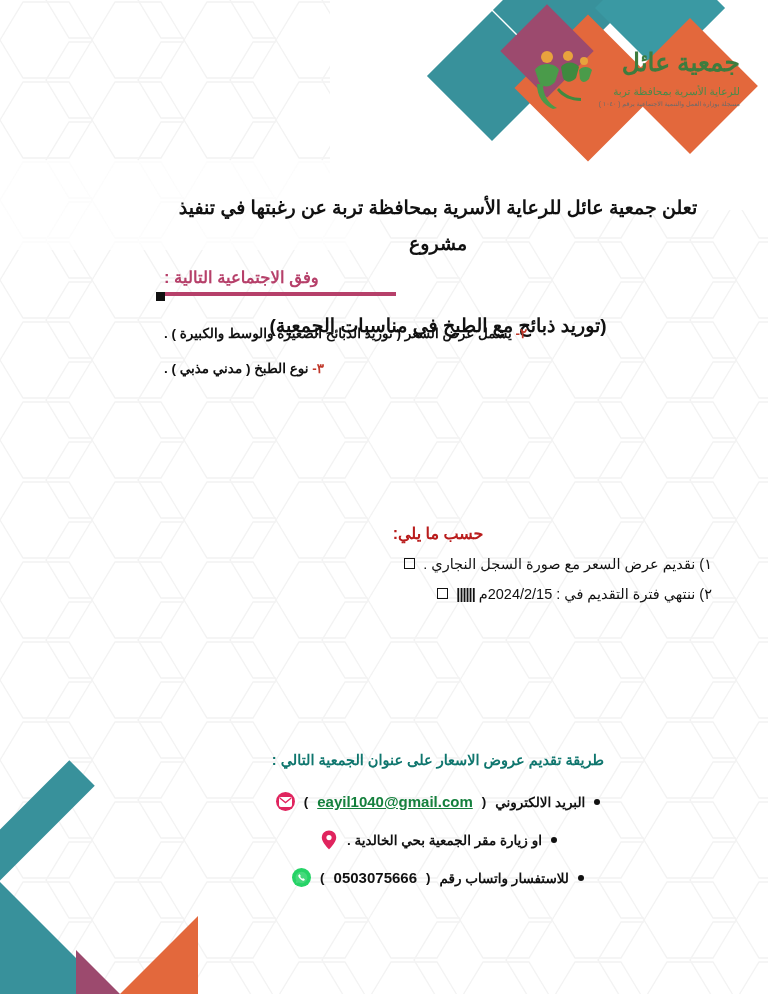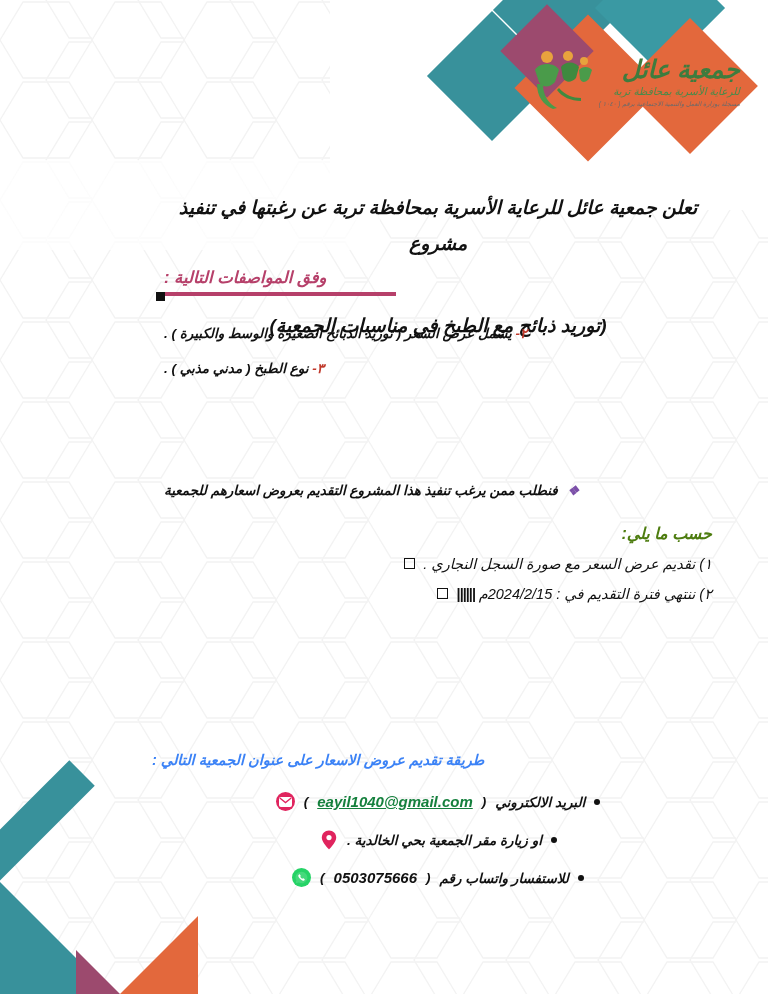--- a/index.html
+++ b/index.html
@@ -81,21 +81,20 @@
     border-left: 44px solid #9c4a6e;
     border-top: 44px solid transparent;
   }
 
   
   .content {
     position: relative;
     z-index: 3;
     width: 660px;
     height: 994px;
-    font-style: italic;
   }
 
   
   .logo {
     position: absolute;
     top: 48px;
     right: 28px;
     width: 250px;
     text-align: center;
     direction: rtl;
@@ -111,21 +110,21 @@
   .logo-title {
     font-size: 25px;
     font-weight: bold;
     color: #3e7c3e;
     line-height: 1.05;
     letter-spacing: 0.5px;
   }
   .logo-sub {
     font-size: 10.5px;
     color: #4a8a4a;
-    margin-top: 3px;
+    margin-top: 10px;
     line-height: 1.2;
   }
   .logo-sub2 {
     font-size: 6.4px;
     color: #6a6a6a;
     margin-top: 2px;
     letter-spacing: 0.2px;
   }
 
   
@@ -205,25 +204,25 @@
     color: #7b4fa8;
     font-size: 13px;
     margin-left: 6px;
   }
 
   .asfollows {
     position: absolute;
     top: 524px;
     left: 56px;
     right: 56px;
-    text-align: right;
+    text-align: center;
     direction: rtl;
     font-size: 16px;
     font-weight: bold;
-    color: #4d7c0f;
+    color: #b91c1c;
   }
 
   .numbered {
     position: absolute;
     top: 556px;
     right: 56px;
     left: 56px;
     direction: rtl;
     text-align: right;
   }
@@ -244,25 +243,25 @@
     display: inline-block;
     vertical-align: baseline;
     letter-spacing: -1px;
     font-weight: bold;
   }
 
   .howto {
     position: absolute;
     top: 752px;
     right: 56px;
-    left: 44px;
-    text-align: left;
+    left: 56px;
+    text-align: center;
     font-size: 14.5px;
     font-weight: bold;
-    color: #3b82f6;
+    color: #0f766e;
     direction: rtl;
   }
 
   .contacts {
     position: absolute;
     top: 792px;
     right: 56px;
     left: 56px;
     direction: rtl;
   }
@@ -361,40 +360,36 @@
       </svg>
     </div>
   </div>
 
   <div class="headline">
     <span class="ln1">تعلن جمعية عائل للرعاية الأسرية بمحافظة تربة عن رغبتها في تنفيذ مشروع</span>
     <span class="ln2">(توريد ذبائح مع الطبخ في مناسبات الجمعية)</span>
   </div>
 
   <div class="spec-title">
-    <div class="spec-title-inner">وفق المواصفات التالية  :</div>
+    <div class="spec-title-inner">وفق الاجتماعية التالية  :</div>
     <div class="spec-underline"></div>
   </div>
   <div class="spec-sq"></div>
 
   <div class="bullets">
     <div class="bullet-line">
       <span class="bullet-num">٢-</span>
       <span>يشمل عرض السعر ( توريد الذبائح الصغيرة والوسط والكبيرة ) .</span>
     </div>
     <div class="bullet-line">
       <span class="bullet-num">٣-</span>
       <span>نوع الطبخ ( مدني مذبي ) .</span>
     </div>
   </div>
 
-  <div class="request-line">
-    <span class="diamond-bullet">❖</span>
-    <span>فنطلب ممن يرغب تنفيذ هذا المشروع التقديم بعروض اسعارهم للجمعية</span>
-  </div>
 
   <div class="asfollows">حسب ما يلي:</div>
 
   <div class="numbered">
     <div class="num-line">
       <span>١)</span>
       <span>نقديم عرض السعر مع صورة السجل النجاري .</span>
       <span class="glyph-box"></span>
     </div>
     <div class="num-line">

